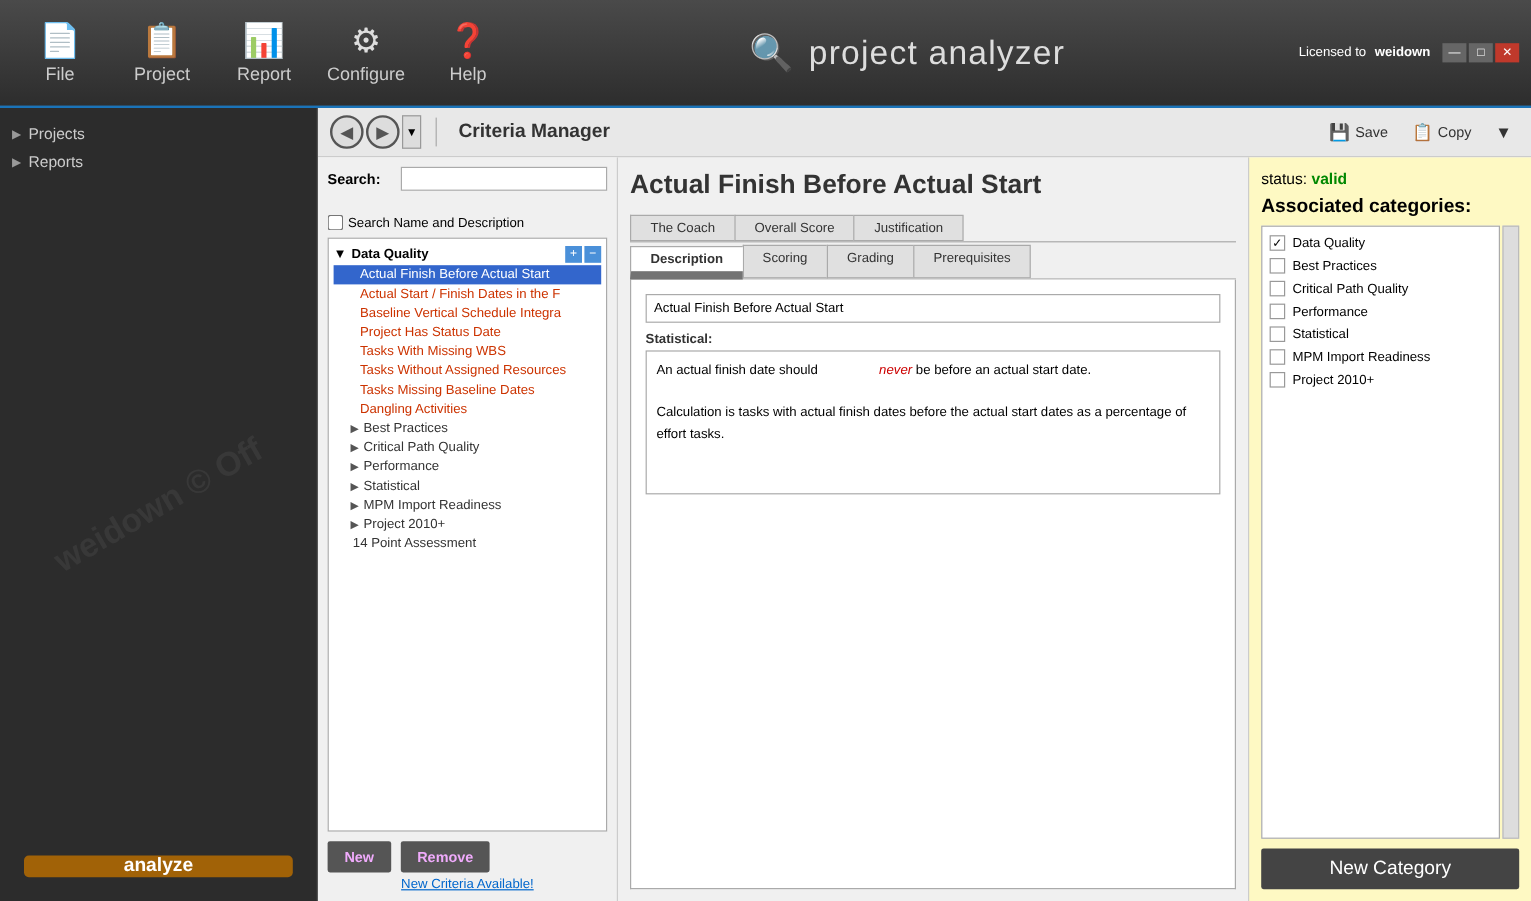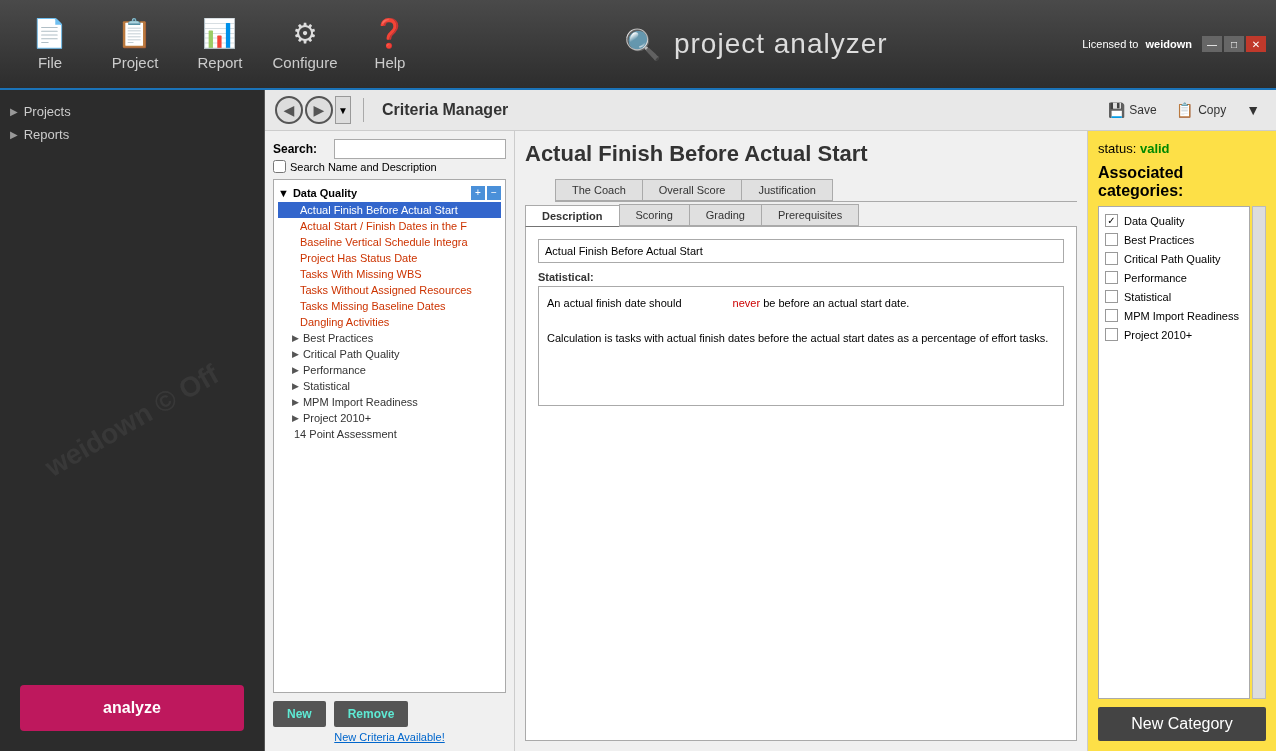--- a/index.html
+++ b/index.html
@@ -73,25 +73,24 @@
       color: #ccc;
       cursor: pointer;
     }
     .sidebar-arrow { font-size: 10px; color: #999; }
     .sidebar-item-label { font-size: 13px; }
     .analyze-btn {
       position: absolute;
       bottom: 20px;
       left: 20px;
       right: 20px;
-      background: #be185d;
+      background: #a16207;
       color: #fff;
       border: none;
       border-radius: 4px;
-      padding: 14px;
       font-size: 16px;
       font-weight: bold;
       cursor: pointer;
       text-align: center;
     }
 
     
     .watermark {
       position: absolute;
       top: 50%;
@@ -162,21 +161,21 @@
       background: #f0f0f0;
       border-right: 1px solid #ccc;
       display: flex;
       flex-direction: column;
       padding: 8px;
     }
     .search-row {
       display: flex;
       align-items: center;
       gap: 17px;
-      margin-bottom: 1px;
+      margin-bottom: 20px;
     }
     .search-label { font-weight: bold; font-size: 12px; }
     .search-input {
       flex: 1;
       height: 20px;
       border: 1px solid #aaa;
       padding: 2px 4px;
       font-size: 11px;
       background: #fff;
     }
@@ -246,21 +245,21 @@
 
     .panel-buttons {
       display: flex;
       gap: 8px;
       margin-top: 8px;
       margin-bottom: 4px;
     }
     .panel-btn {
       padding: 6px 14px;
       background: #555;
-      color: #5eead4;
+      color: #f0abfc;
       border: none;
       font-size: 12px;
       font-weight: bold;
       cursor: pointer;
       border-radius: 2px;
     }
     .new-criteria-link {
       color: #0066cc;
       text-decoration: underline;
       cursor: pointer;
@@ -284,22 +283,22 @@
     .detail-tab {
       padding: 4px 16px;
       font-size: 11px;
       border: 1px solid #aaa;
       cursor: pointer;
       background: #e0e0e0;
       color: #333;
       border-right: none;
     }
     .detail-tab:last-child { border-right: 1px solid #aaa; }
-    .detail-tab.active { background: #fff; font-weight: bold; border-bottom: 1px solid #737373; position: relative; top: 1px; }
-    .detail-tab-row1 { display: flex; border-bottom: 1px solid #aaa; margin-left: 30px; }
+    .detail-tab.active { background: #fff; font-weight: bold; border-bottom: 7px solid #737373; position: relative; top: 1px; }
+    .detail-tab-row1 { display: flex; border-bottom: 1px solid #aaa; }
     .detail-tab-row2 { display: flex; border-bottom: 1px solid #aaa; }
     .detail-content {
       background: #fff;
       border: 1px solid #aaa;
       border-top: none;
       flex: 1;
       padding: 12px;
       overflow-y: auto;
     }
     .field-label { font-size: 11px; color: #333; margin-bottom: 3px; font-weight: bold; }
@@ -308,24 +307,24 @@
       height: 24px;
       border: 1px solid #aaa;
       padding: 2px 6px;
       font-size: 11px;
       margin-bottom: 8px;
       background: #fff;
     }
 
     
     .status-panel {
-      width: 189px;
+      width: 236px;
       padding: 10px;
       border-left: 1px solid #ccc;
-      background: #fde047;
+      background: #fef9c3;
       display: flex;
       flex-direction: column;
     }
     .status-line { font-size: 13px; margin-bottom: 8px; }
     .status-valid { color: #008800; font-weight: bold; }
     .status-box {
       background: #fff;
       border: 1px solid #aaa;
       padding: 10px;
       min-height: 60px;
@@ -541,21 +540,21 @@
           <div class="detail-tab-row2" style="margin-top:2px;">
             <div class="detail-tab active">Description</div>
             <div class="detail-tab">Scoring</div>
             <div class="detail-tab">Grading</div>
             <div class="detail-tab">Prerequisites</div>
           </div>
           <div class="detail-content" style="flex:1; overflow-y:auto;">
             <input class="field-input" type="text" value="Actual Finish Before Actual Start" style="">
             <div class="field-label">Statistical:</div>
             <div style="width:100%; min-height:120px; border:1px solid #aaa; padding:8px; background:#fff; font-size:11px; line-height:1.6;">
-              An actual finish date should <span style="color:#cc0000; padding-left:48px;">never</span> be before an actual start date.<br><br>
+              An actual finish date should <span style="color:#cc0000; font-style:italic;padding-left:48px;">never</span> be before an actual start date.<br><br>
               Calculation is tasks with actual finish dates before the actual start dates as a percentage of effort tasks.
             </div>
           </div>
         </div>
       </div>
 
       <div class="status-panel">
         <div class="status-line">
           <span>status: </span><span class="status-valid">valid</span>
         </div>

